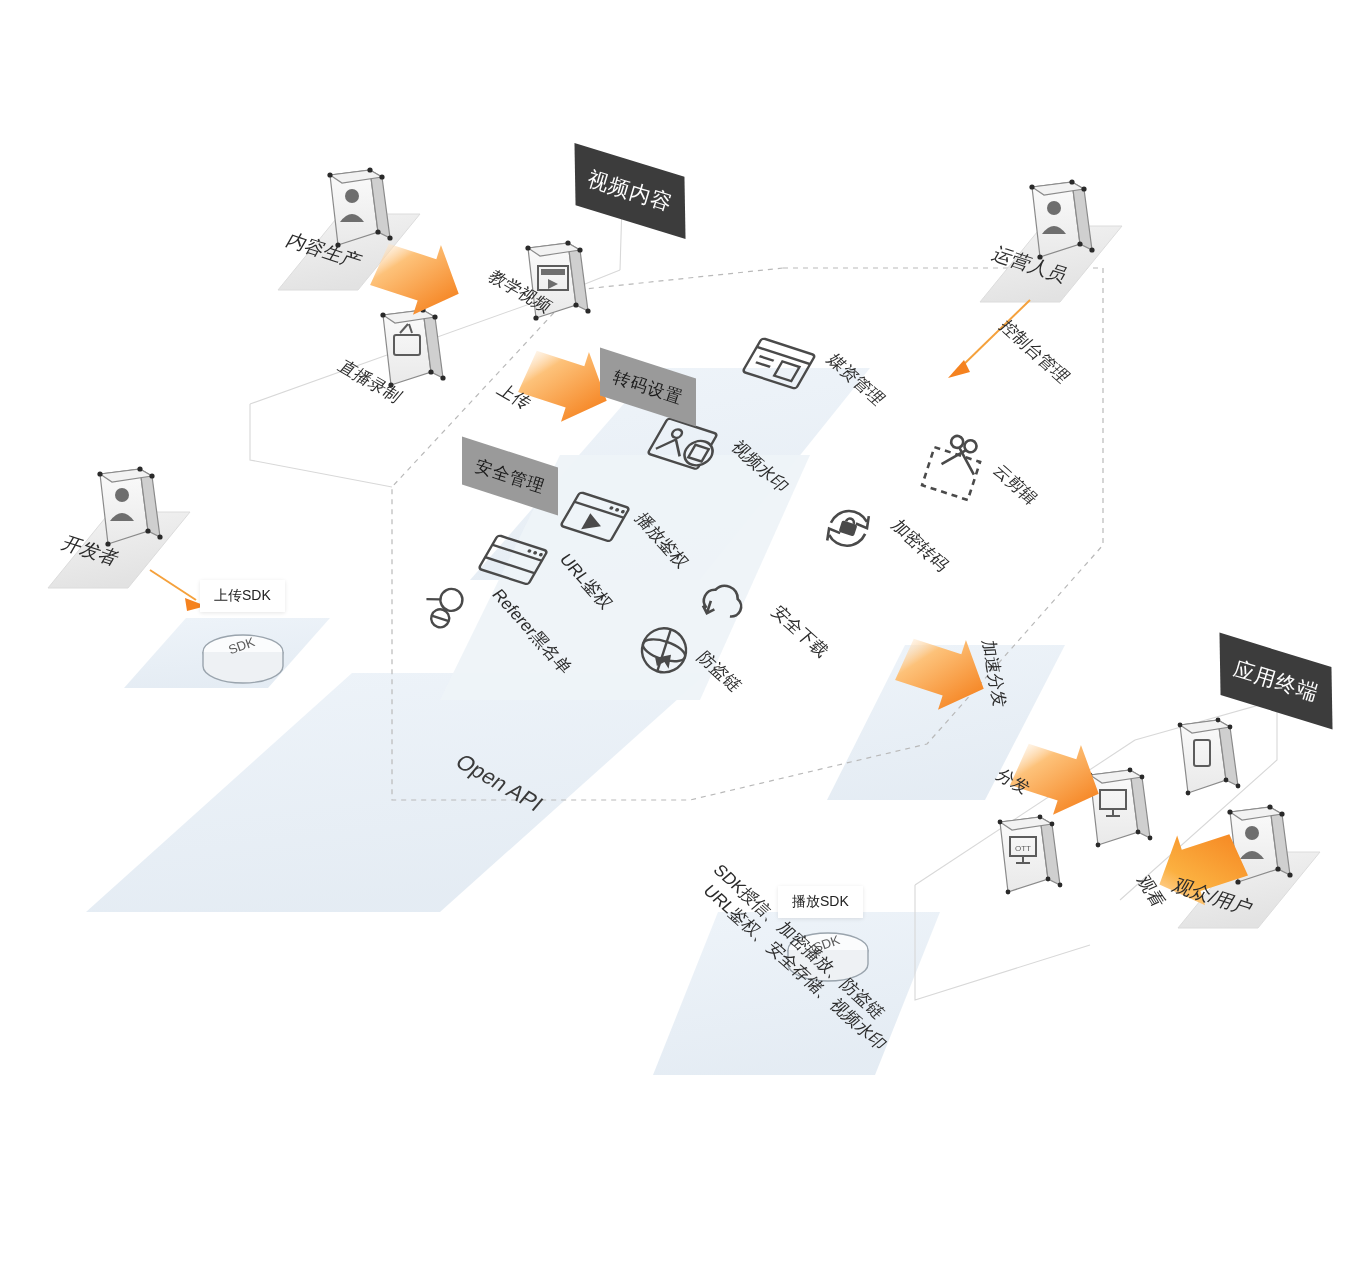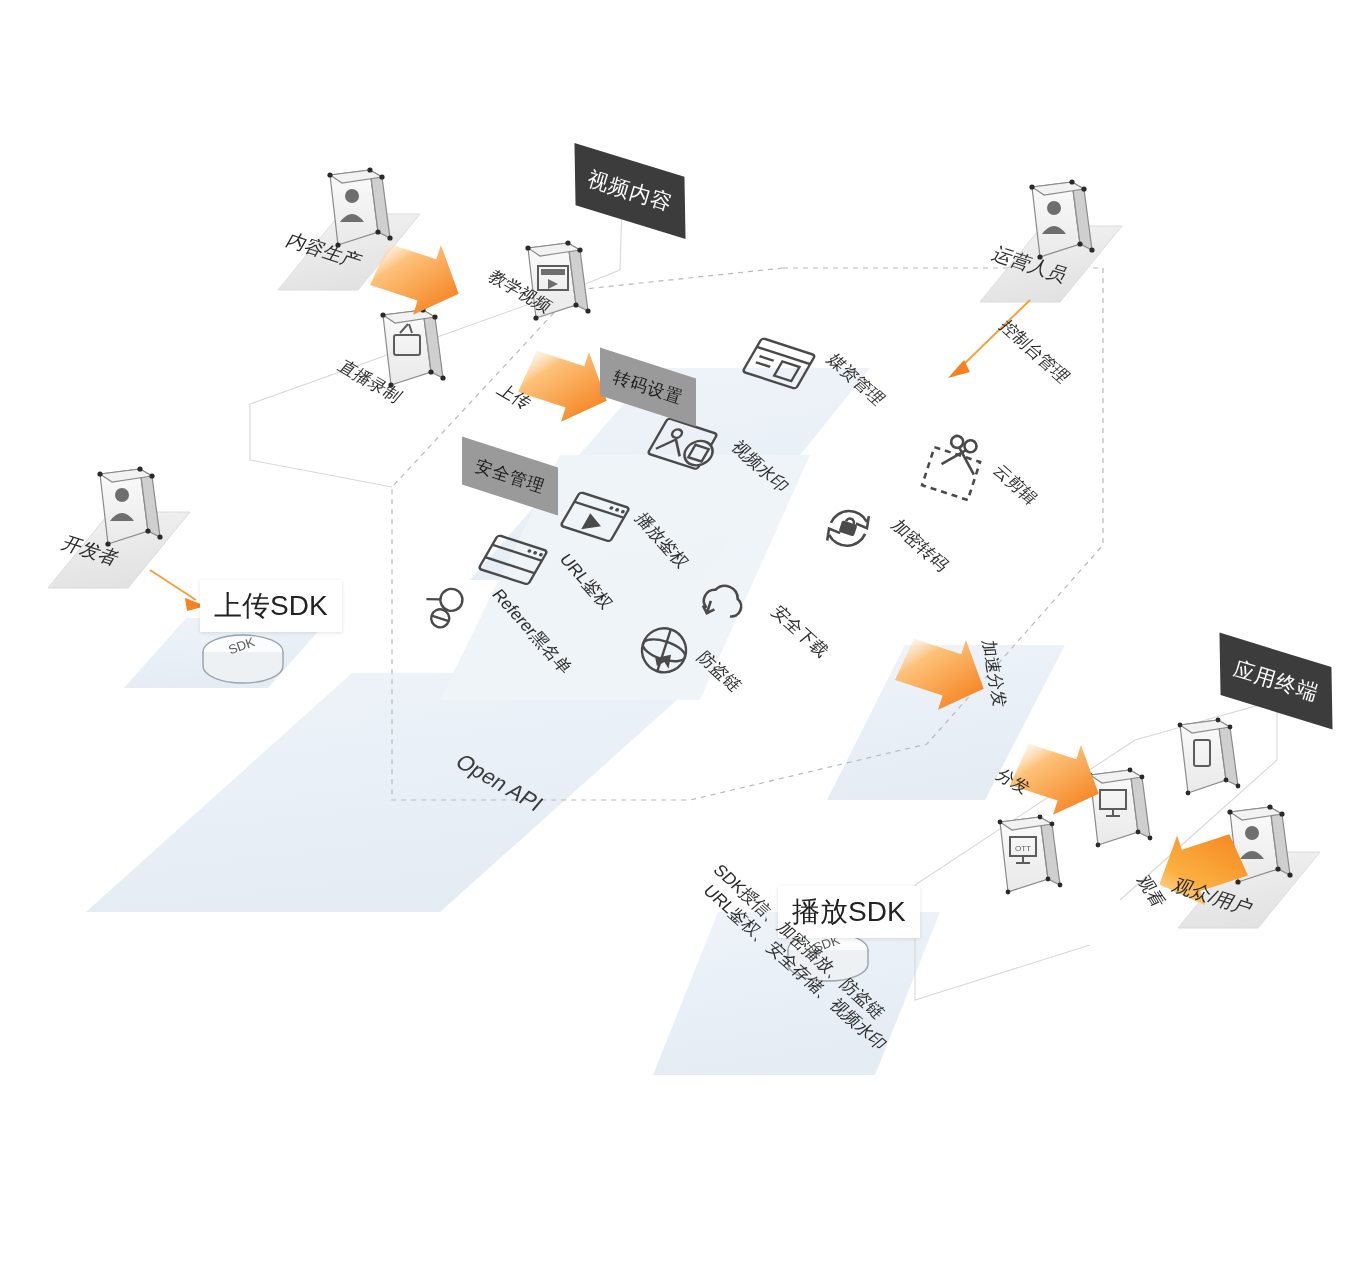--- a/index.html
+++ b/index.html
@@ -6,21 +6,21 @@
   body{width:1360px;height:1276px;position:relative;overflow:hidden;
        font-family:"Liberation Sans","DejaVu Sans",sans-serif;color:#333;}
   #stage{position:absolute;left:0;top:0;width:1360px;height:1276px;}
   
   .badge{position:absolute;background:#3c3c3c;color:#fff;font-size:21px;
          letter-spacing:1px;display:flex;align-items:center;justify-content:center;}
   
   .tab{position:absolute;background:#9a9a9a;color:#1a1a1a;font-size:17px;
        display:flex;align-items:center;justify-content:center;letter-spacing:1px;}
   
-  .chip{position:absolute;background:#fff;color:#222;font-size:28px;
+  .chip{position:absolute;background:#fff;color:#222;font-size:14px;
         display:flex;align-items:center;justify-content:center;padding:7px 14px;
         box-shadow:0 1px 4px rgba(0,0,0,.10);}
   .txt{position:absolute;color:#2b2b2b;white-space:nowrap;}
   .txtL{font-size:19px;}
   .txtM{font-size:17px;}
   svg{overflow:visible;}
   .nosel{user-select:none;}
 </style>
 </head>
 <body class="nosel">

